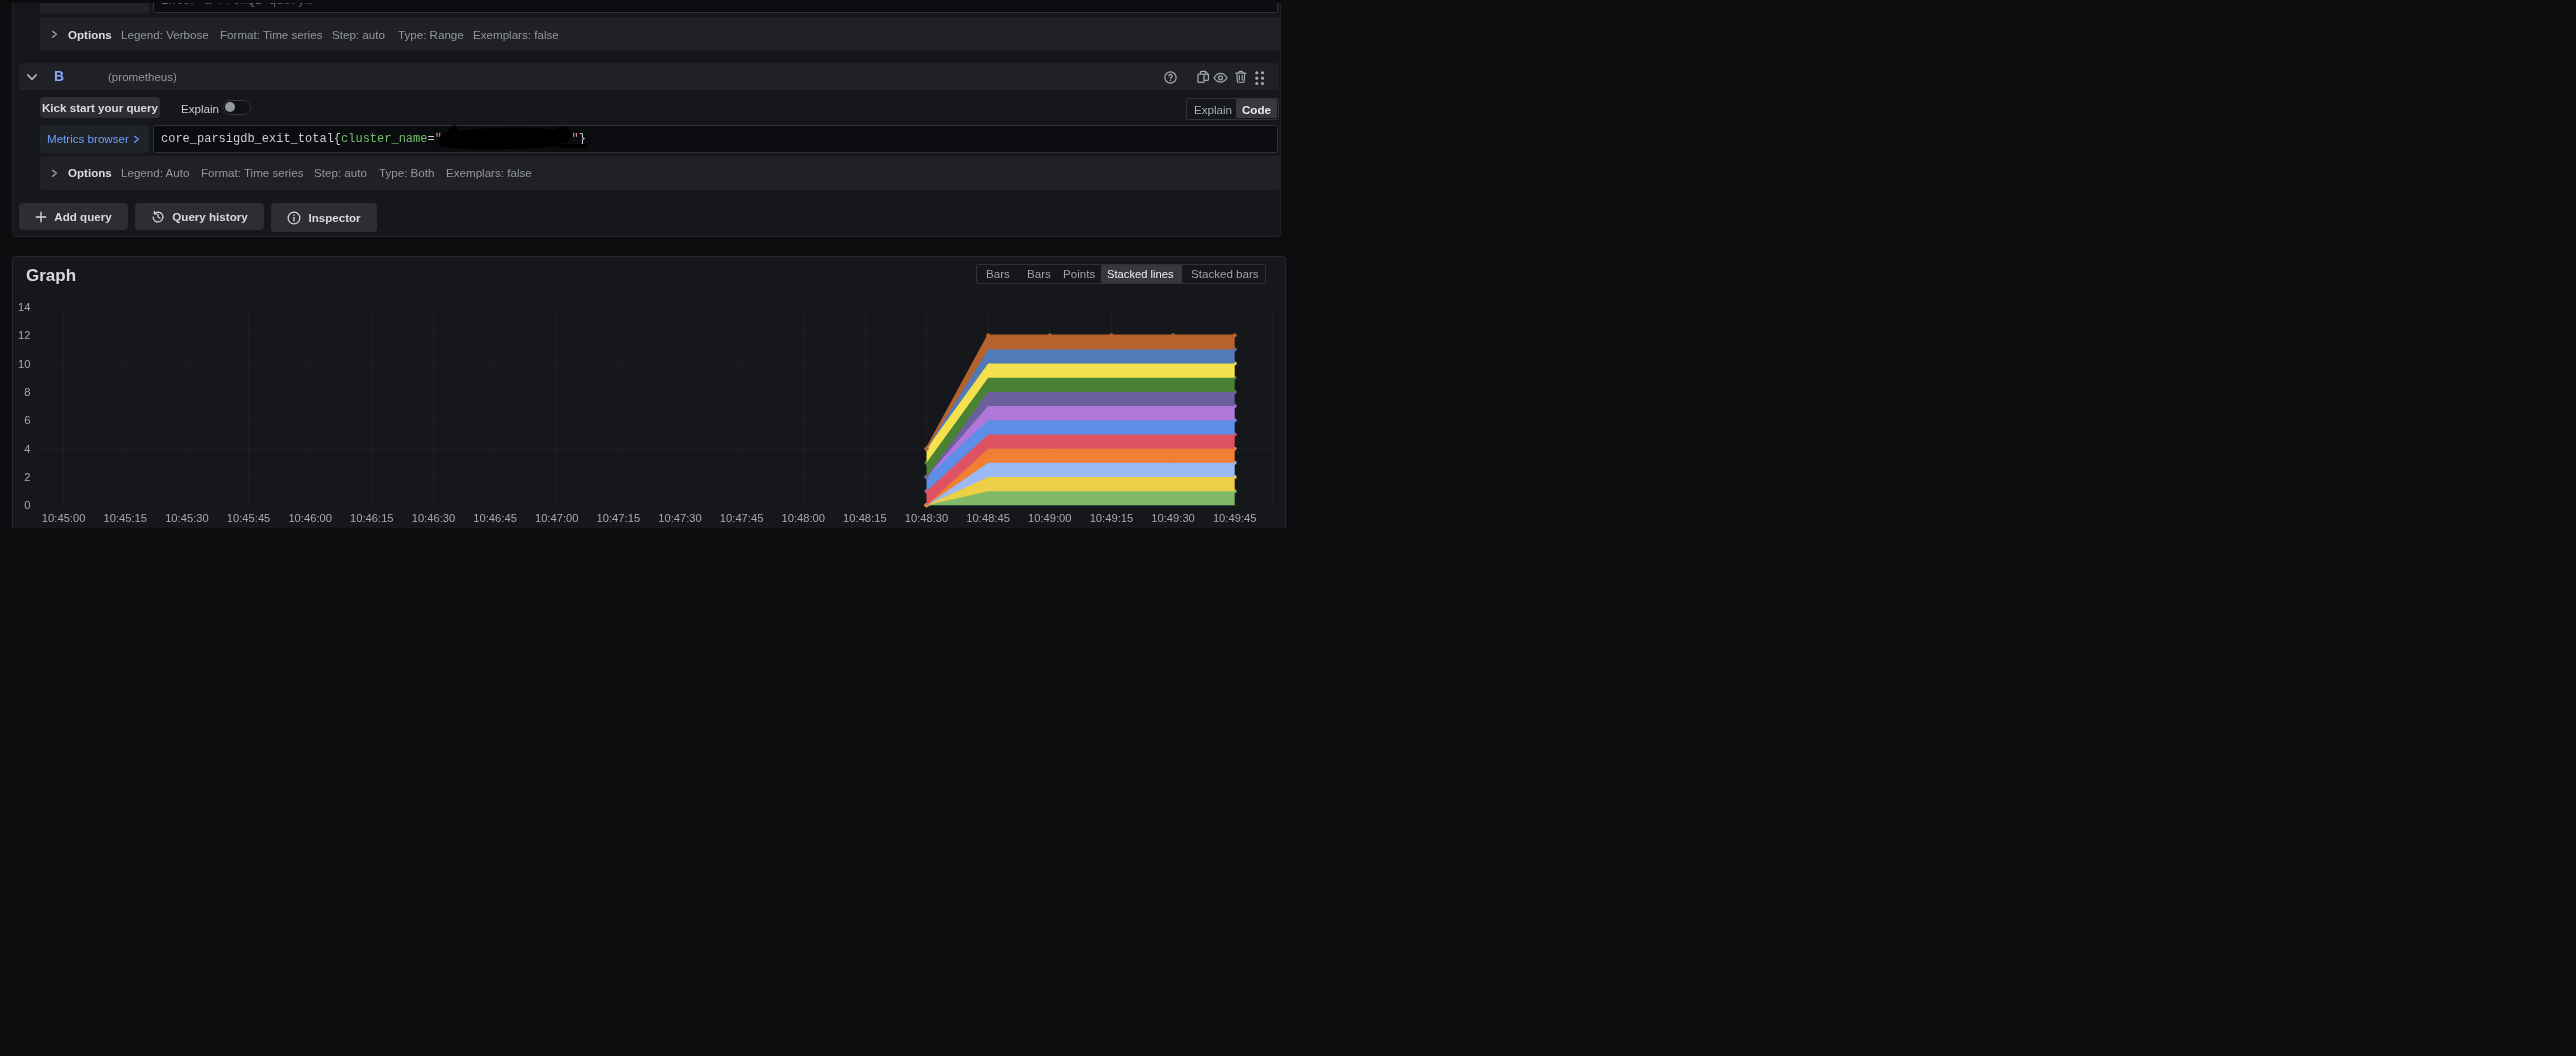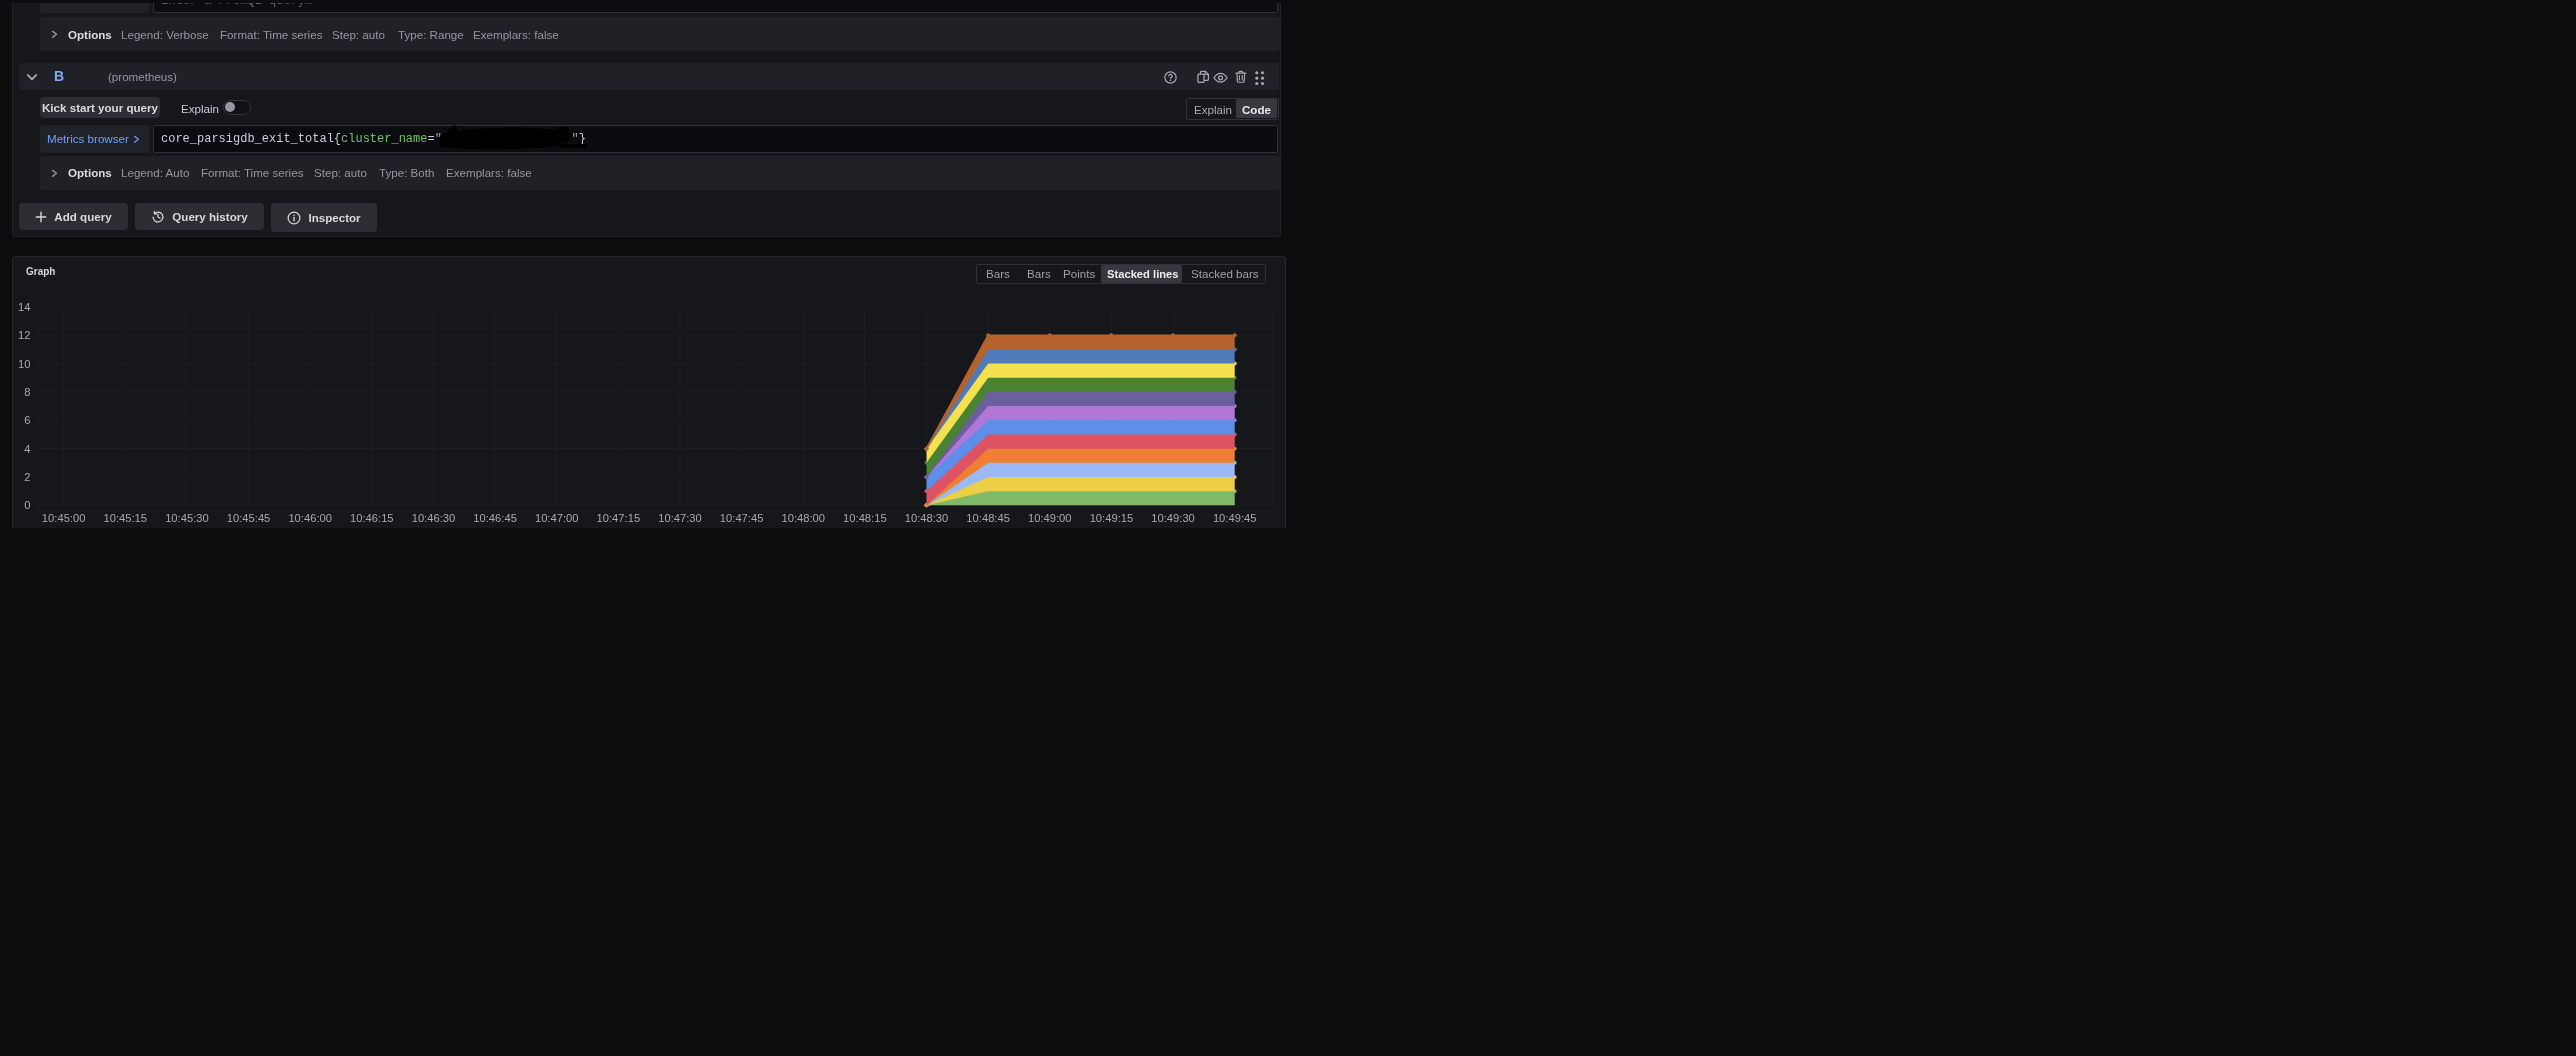--- a/index.html
+++ b/index.html
@@ -98,27 +98,27 @@
       <path d="M2.4 8 a5.6 5.6 0 1 0 1.6 -3.9" fill="none" stroke="#d9dade" stroke-width="1.4" stroke-linecap="round"></path>
       <path d="M3.8 1.6 v2.7 h2.7" fill="none" stroke="#d9dade" stroke-width="1.4" stroke-linecap="round" stroke-linejoin="round"></path>
       <path d="M8 4.8 V8 l2.3 1.4" fill="none" stroke="#d9dade" stroke-width="1.4" stroke-linecap="round"></path>
     </svg>Query history</div>
 <div class="btn" style="left:271px;top:203px;width:106px;height:29px"><svg width="14" height="14" viewBox="0 0 16 16" style="margin-right:7px">
       <circle cx="8" cy="8" r="6.7" fill="none" stroke="#d9dade" stroke-width="1.4"></circle>
       <circle cx="8" cy="4.9" r="0.9" fill="#d9dade"></circle>
       <path d="M8 7.2 V11.3" stroke="#d9dade" stroke-width="1.5" stroke-linecap="round"></path>
     </svg>Inspector</div>
 <div class="abs" style="left:12px;top:256px;width:1274px;height:284px;background:#16171a;border:0.9px solid #26282d;border-radius:2.6px"></div>
-<span class="lbl" style="left:26px;top:266px;color:#d8d9dd;font-weight:700;font-size:10px">Graph</span>
+<span class="lbl" style="left:26px;top:266px;color:#d8d9dd;font-weight:700;font-size:17px">Graph</span>
 <div class="abs" style="left:976px;top:264px;width:290px;height:20px;border:0.9px solid #2e3137;border-radius:1.7px"></div>
 <span class="lbl" style="left:986px;top:267px;color:#9fa2a8">Bars</span>
 <span class="lbl" style="left:1027px;top:267px;color:#9fa2a8">Bars</span>
 <span class="lbl" style="left:1063px;top:267px;color:#9fa2a8">Points</span>
 <div class="abs" style="left:1101px;top:265px;width:81px;height:17.7px;background:#36383e;border-radius:1.7px"></div>
-<span class="lbl" style="left:1107px;top:268px;color:#eceded;font-weight:700;font-size:11.2px">Stacked lines</span>
+<span class="lbl" style="left:1107px;top:268px;color:#eceded;font-weight:400;font-size:11.2px">Stacked lines</span>
 <span class="lbl" style="left:1191px;top:267px;color:#9fa2a8">Stacked bars</span>
 <svg width="1274" height="235" viewBox="0 0 1478 273" style="position:absolute;left:12px;top:293px;font-family:'Liberation Sans',sans-serif;">
 <line x1="27.0" y1="246.65" x2="1463.5" y2="246.65" stroke="rgba(220,222,235,0.045)" stroke-width="1"></line>
 <line x1="27.0" y1="213.72" x2="1463.5" y2="213.72" stroke="rgba(220,222,235,0.045)" stroke-width="1"></line>
 <line x1="27.0" y1="180.79" x2="1463.5" y2="180.79" stroke="rgba(220,222,235,0.045)" stroke-width="1"></line>
 <line x1="27.0" y1="147.86" x2="1463.5" y2="147.86" stroke="rgba(220,222,235,0.045)" stroke-width="1"></line>
 <line x1="27.0" y1="114.93" x2="1463.5" y2="114.93" stroke="rgba(220,222,235,0.045)" stroke-width="1"></line>
 <line x1="27.0" y1="82.0" x2="1463.5" y2="82.0" stroke="rgba(220,222,235,0.045)" stroke-width="1"></line>
 <line x1="27.0" y1="49.07" x2="1463.5" y2="49.07" stroke="rgba(220,222,235,0.045)" stroke-width="1"></line>
 <line x1="27.0" y1="16.14" x2="1463.5" y2="16.14" stroke="rgba(220,222,235,0.045)" stroke-width="1"></line>

